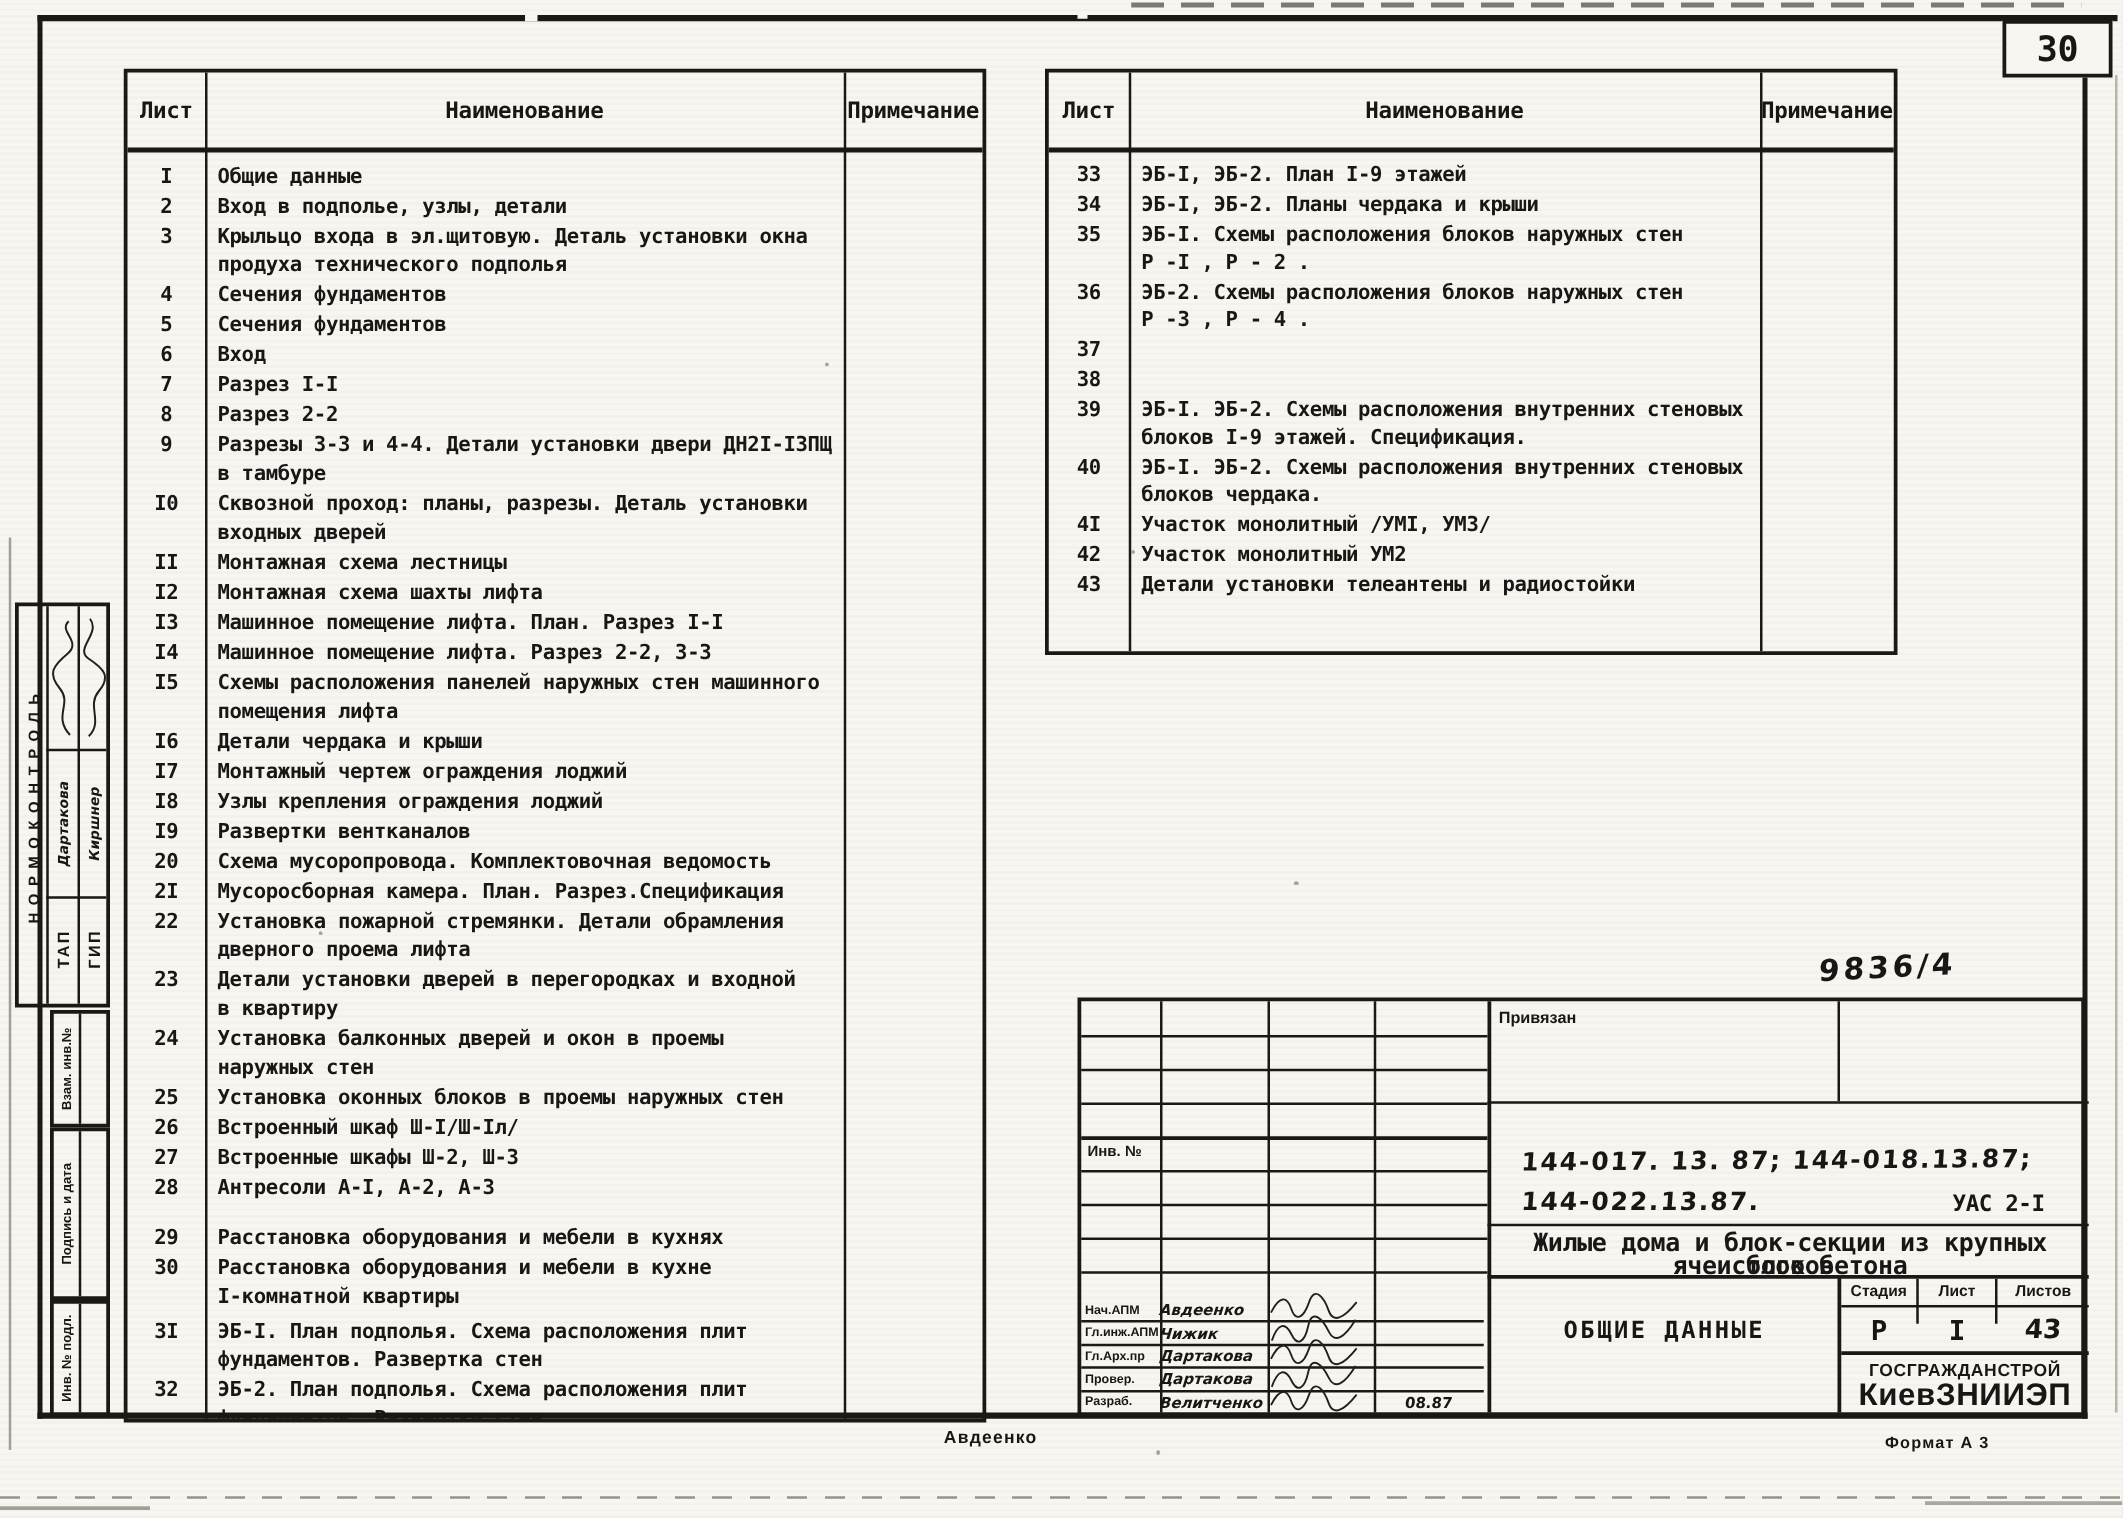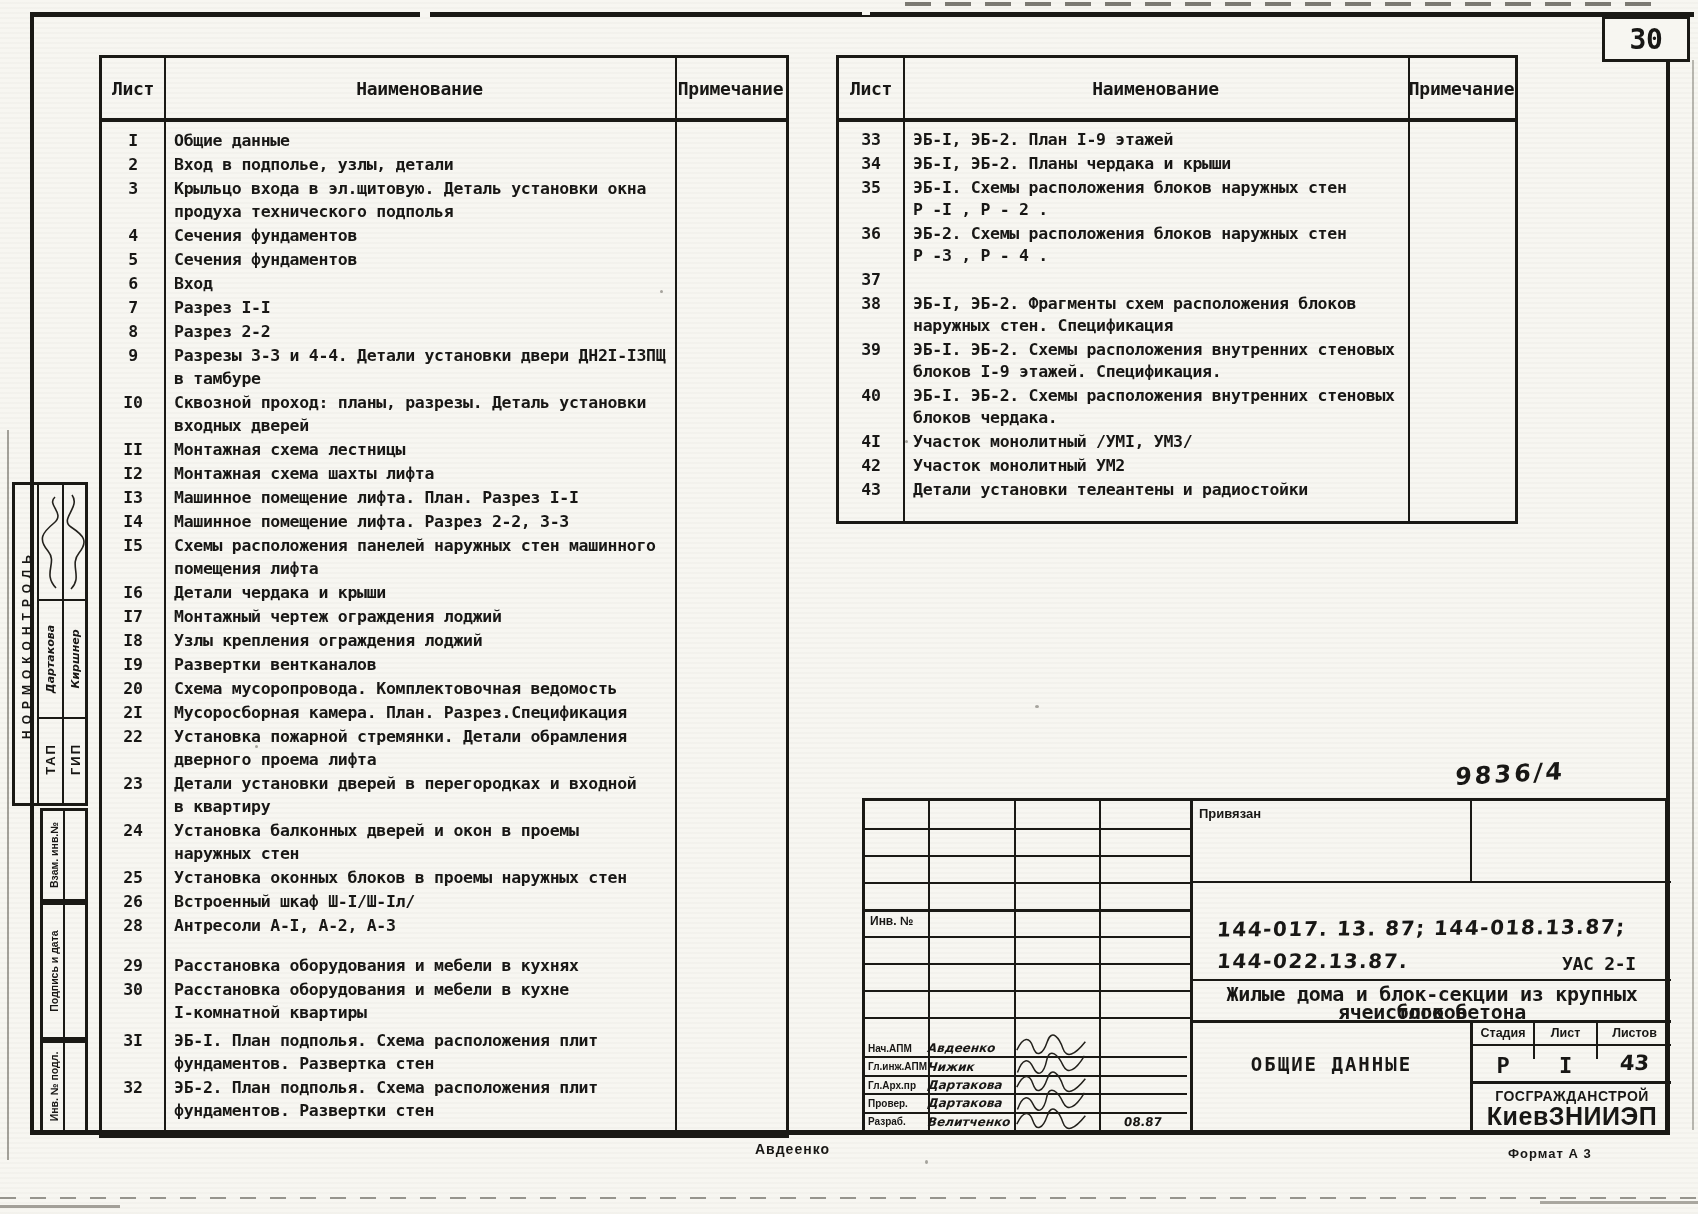--- a/index.html
+++ b/index.html
@@ -186,20 +186,24 @@
         </div>
         <div class="row">
           <div class="c-num">25</div>
           <div class="c-name">Установка оконных блоков в проемы наружных стен</div>
         </div>
         <div class="row">
           <div class="c-num">26</div>
           <div class="c-name">Встроенный шкаф Ш-I/Ш-Iл/</div>
         </div>
         <div class="row">
+          <div class="c-num">27</div>
+          <div class="c-name">Встроенные шкафы Ш-2, Ш-3</div>
+        </div>
+        <div class="row">
           <div class="c-num">28</div>
           <div class="c-name">Антресоли А-I, А-2, А-3</div>
         </div>
         <div class="row" style="margin-top: 17px;">
           <div class="c-num">29</div>
           <div class="c-name">Расстановка оборудования и мебели в кухнях</div>
         </div>
         <div class="row">
           <div class="c-num">30</div>
           <div class="c-name">Расстановка оборудования и мебели в кухне
@@ -243,22 +247,20 @@
         <div class="row">
           <div class="c-num">36</div>
           <div class="c-name">ЭБ-2. Схемы расположения блоков наружных стен
 Р -3 , Р - 4 .</div>
         </div>
         <div class="row">
           <div class="c-num">37</div>
         </div>
         <div class="row">
           <div class="c-num">38</div>
-          <div class="c-name">ЭБ-I, ЭБ-2. Фрагменты схем расположения блоков
-наружных стен. Спецификация</div>
         </div>
         <div class="row">
           <div class="c-num">39</div>
           <div class="c-name">ЭБ-I. ЭБ-2. Схемы расположения внутренних стеновых
 блоков I-9 этажей. Спецификация.</div>
         </div>
         <div class="row">
           <div class="c-num">40</div>
           <div class="c-name">ЭБ-I. ЭБ-2. Схемы расположения внутренних стеновых
 блоков чердака.</div>

